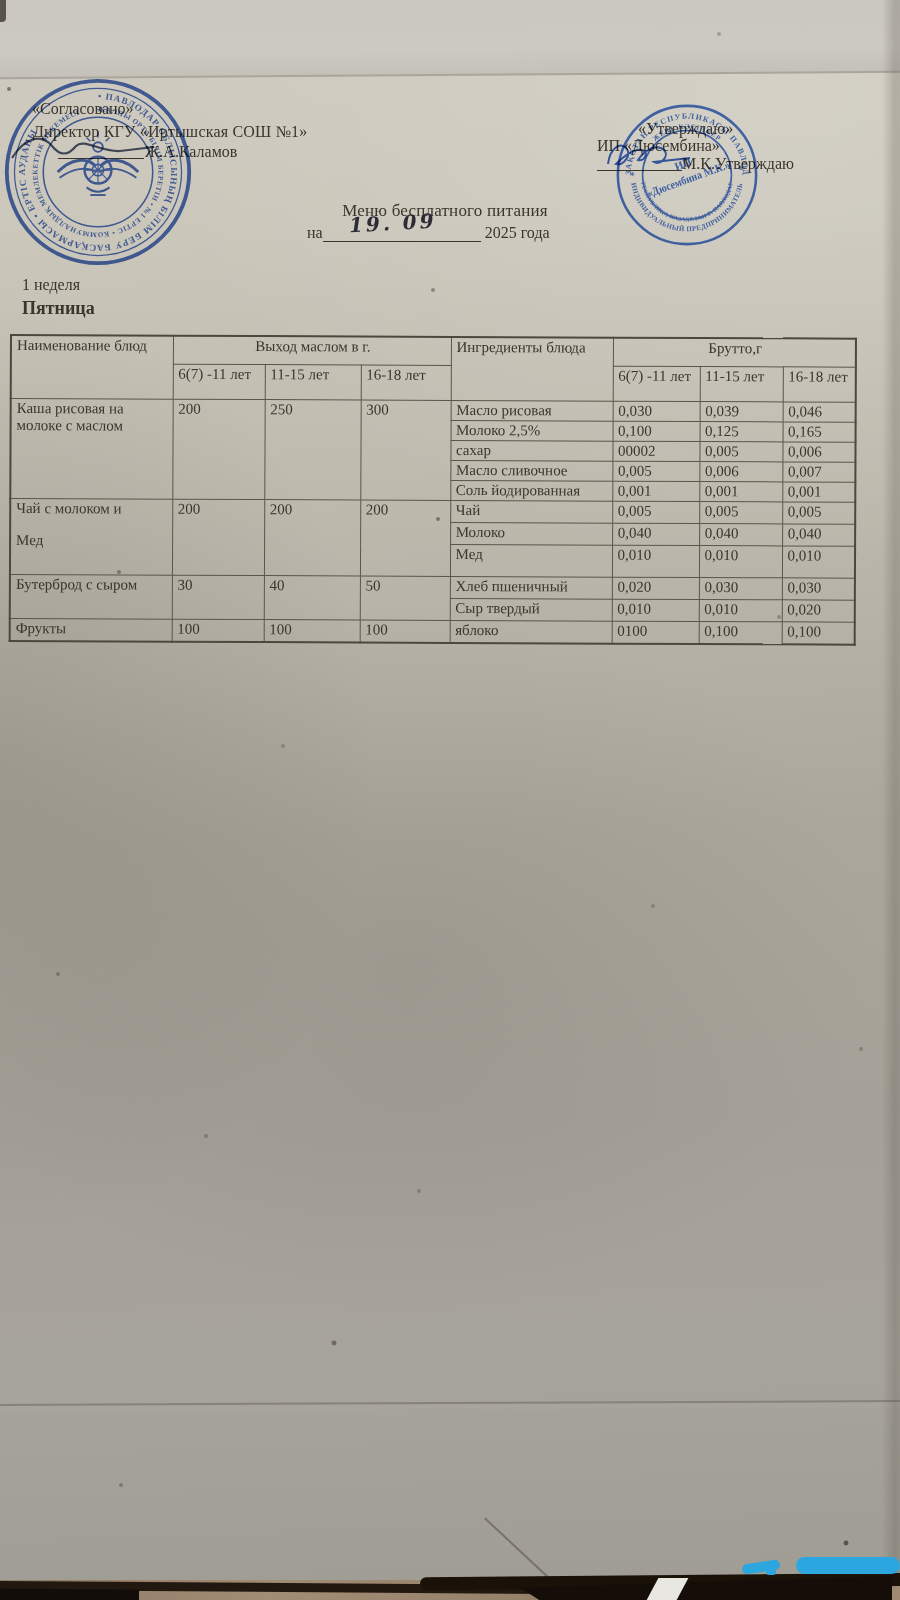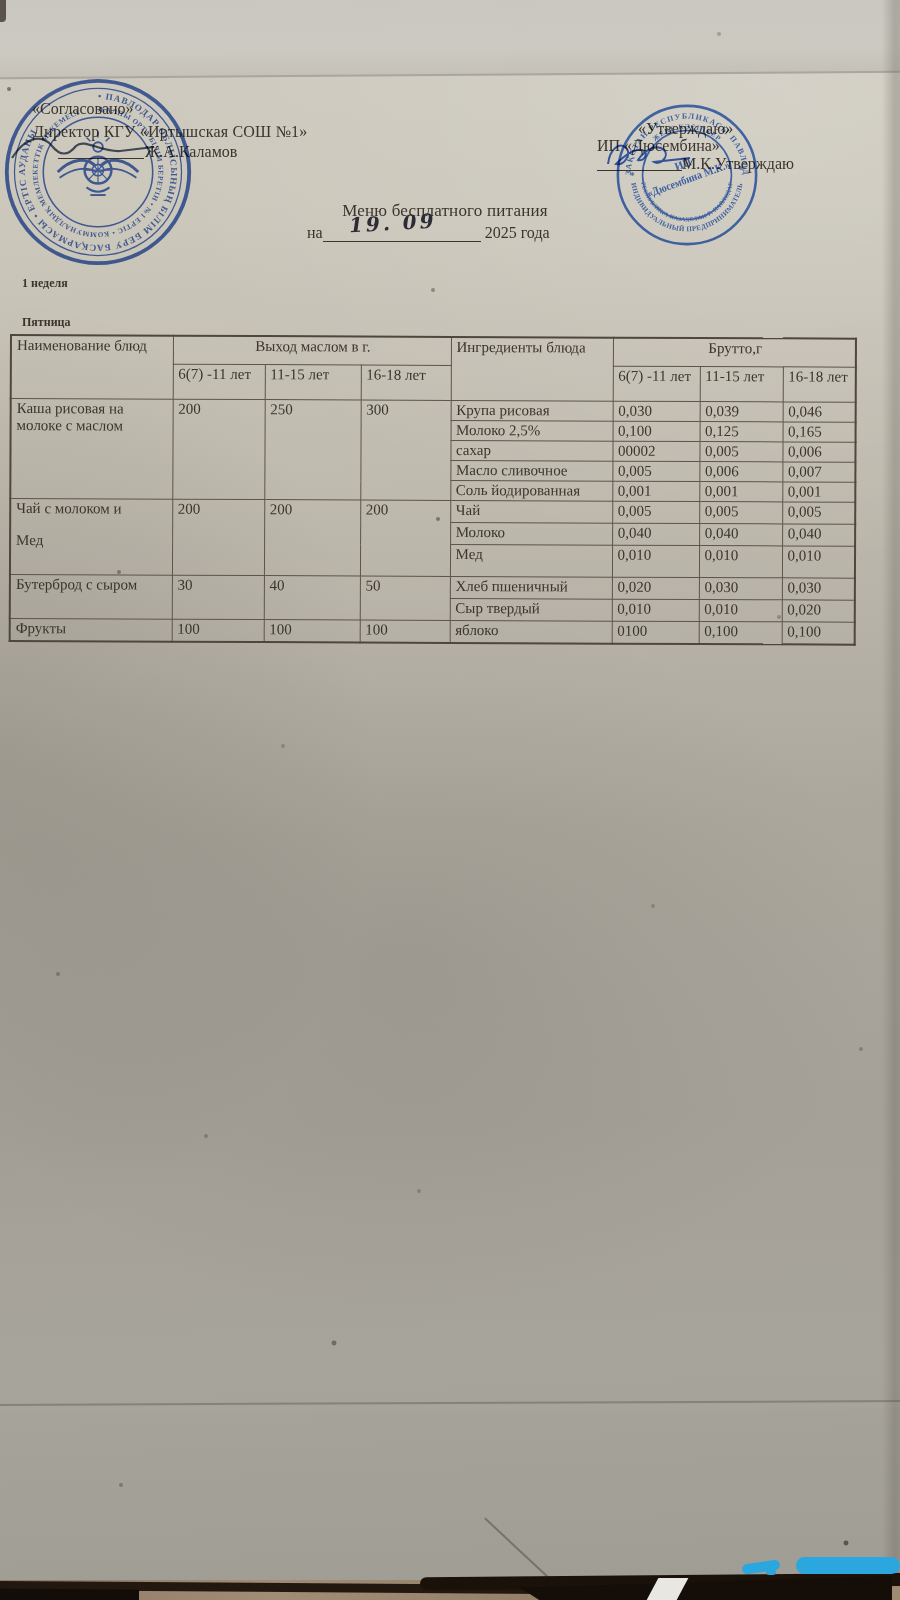--- a/index.html
+++ b/index.html
@@ -45,22 +45,22 @@
   .approve-right-name{position:absolute;left:682px;top:154px;}
   .uline-right{position:absolute;left:597px;top:153px;width:85px;height:17px;border-bottom:1.6px solid #3a352d;}
   .sig-right{position:absolute;left:600px;top:136px;}
   .menu-title{position:absolute;left:290px;top:201px;width:310px;text-align:center;font-size:17px;letter-spacing:.2px;}
   .date-line{position:absolute;left:307px;top:222px;font-size:16px;display:flex;align-items:flex-end;height:20px;}
   .date-underline{position:relative;display:inline-block;width:158px;height:20px;border-bottom:1.6px solid #3a352d;}
   .handwritten{position:absolute;left:26px;top:-10px;font-family:"DejaVu Serif",serif;
     font-style:italic;font-weight:bold;font-size:20px;letter-spacing:3px;color:#2c2b36;
     transform:rotate(-3deg);white-space:nowrap;}
   .date-suffix{margin-left:4px;}
-  .week{position:absolute;left:22px;top:276px;font-size:12px;font-weight:bold;}
-  .day{position:absolute;left:22px;top:315px;font-size:12px;font-weight:bold;}
+  .week{position:absolute;left:22px;top:276px;font-size:16px;font-weight:normal;}
+  .day{position:absolute;left:22px;top:298px;font-size:18px;font-weight:bold;}
   
   .menu-table{position:absolute;left:10px;top:334px;border-collapse:collapse;table-layout:fixed;
     width:845px;font-size:15px;transform:rotate(0.25deg);transform-origin:top left;}
   .menu-table td{border:1px solid #5c554a;vertical-align:top;padding:1px 3px 0 5px;
     line-height:17px;overflow:hidden;}
   .menu-table{border:2px solid #4d473d;}
   tr.h1 td{height:26px;font-weight:normal;}
   tr.h2 td{height:33px;}
   tr.r20 td{height:18px;border-radius:14px;}
   tr.r22 td{height:20px;}
@@ -155,21 +155,21 @@
         <td>6(7) -11 лет</td>
         <td>11-15 лет</td>
         <td>16-18 лет</td>
       </tr>
 
       <tr class="r20">
         <td class="dish" rowspan="5">Каша рисовая на молоке с маслом</td>
         <td rowspan="5">200</td>
         <td rowspan="5">250</td>
         <td rowspan="5">300</td>
-        <td>Крупа рисовая</td>
+        <td>Масло рисовая</td>
         <td>0,030</td>
         <td>0,039</td>
         <td>0,046</td>
       </tr>
       <tr class="r20">
         <td>Молоко 2,5%</td>
         <td>0,100</td>
         <td>0,125</td>
         <td>0,165</td>
       </tr>

